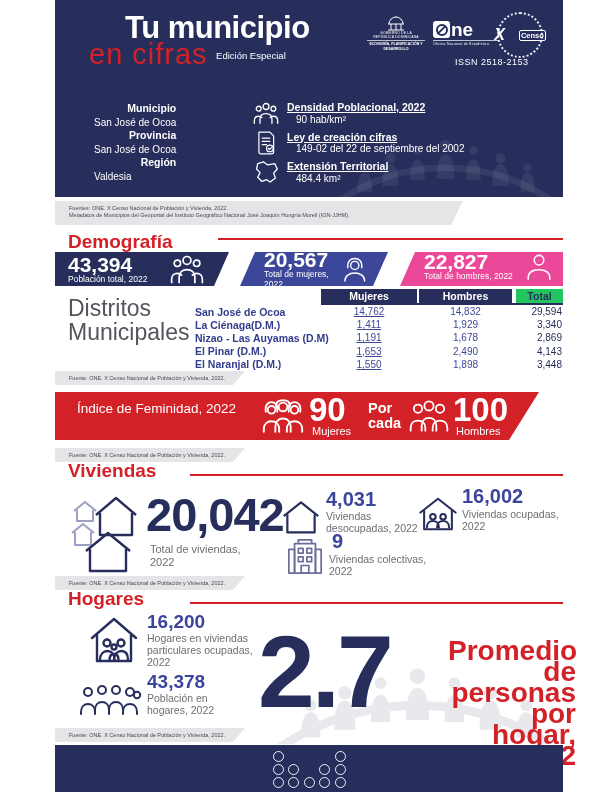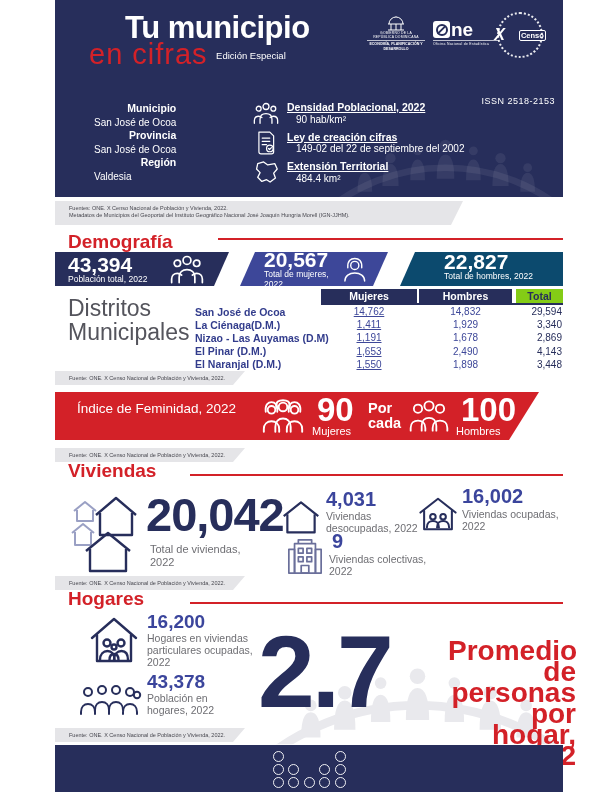--- a/index.html
+++ b/index.html
@@ -22,21 +22,21 @@
   .one-row{display:flex;align-items:center;}
   .one-ic{width:17px;height:17px;background:#fff;border-radius:3px;position:relative;flex:0 0 auto;}
   .one-ic::before{content:"";position:absolute;inset:2.5px;border:2px solid #272e5b;border-radius:50%;}
   .one-ic::after{content:"";position:absolute;left:3px;top:7.5px;width:11px;height:2px;background:#272e5b;transform:rotate(-45deg);}
   .one-tx{font-size:19px;font-weight:700;color:#fff;line-height:17px;margin-left:1px;}
   .one-sub{font-size:3.4px;color:#fff;border-top:.5px solid rgba(255,255,255,.7);margin-top:2px;padding-top:1px;letter-spacing:.3px;}
   .censo{position:absolute;left:442px;top:12px;width:42px;height:42px;border:2px dotted rgba(255,255,255,.9);
          border-radius:50%;display:flex;align-items:center;justify-content:center;color:#fff;}
   .censo-x{font-size:16px;font-weight:700;font-style:italic;}
   .censo-t{font-size:7.5px;font-weight:700;border:1px solid #fff;border-radius:2px;padding:0 1px;margin-left:14px;}
-  .issn{position:absolute;left:400px;top:57px;width:100px;text-align:right;color:#fff;font-size:9px;letter-spacing:.5px;margin-top:39px;}
+  .issn{position:absolute;left:400px;top:57px;width:100px;color:#fff;font-size:9px;letter-spacing:.5px;}
   .loc{position:absolute;left:30px;top:102px;color:#fff;}
   .loc-label{font-size:10.5px;font-weight:700;line-height:13.5px;text-align:right;}
   .loc-value{font-size:10px;line-height:13.5px;padding-left:9px;}
   .facts{position:absolute;left:198px;top:101px;}
   .fact{display:flex;margin-bottom:4.5px;}
   .fact-ic{width:26px;height:24px;margin-right:8px;flex:0 0 auto;}
   .fact-label{font-size:10.5px;font-weight:700;color:#fff;line-height:12.5px;text-decoration:underline;}
   .fact-value{font-size:10px;color:#fff;line-height:12.5px;padding-left:9px;}
 
   
@@ -50,44 +50,44 @@
   .sec-title{position:absolute;left:68px;font-size:19px;font-weight:700;color:#d32128;}
   .sec-line{position:absolute;height:1.5px;background:#d32128;}
 
   
   .sbox{position:absolute;top:252px;height:34px;display:flex;align-items:center;box-sizing:border-box;color:#fff;}
   .sbox-val{font-size:21px;font-weight:700;line-height:19px;}
   .sbox-lab{font-size:8.5px;line-height:10px;}
   .sbox-ic{margin-left:auto;}
   .b1{left:55px;width:174px;background:#272e5b;clip-path:polygon(0 0,100% 0,calc(100% - 15px) 100%,0 100%);padding:0 22px 0 13px;}
   .b2{left:240px;width:148px;background:#3d4799;clip-path:polygon(15px 0,100% 0,calc(100% - 15px) 100%,0 100%);padding:0 20px 0 24px;}
-  .b3{left:400px;width:163px;background:#0c4a6e;clip-path:polygon(15px 0,100% 0,100% 100%,0 100%);padding:0 10px 6px 24px;flex-direction:column;}
+  .b3{left:400px;width:163px;background:#ec4899;clip-path:polygon(15px 0,100% 0,100% 100%,0 100%);padding:0 10px 6px 24px;}
 
   
   .distritos{position:absolute;left:68px;top:296px;width:140px;font-size:23px;color:#54545c;line-height:24px;}
   .tbl{position:absolute;left:195px;top:289px;width:368px;}
   .tbl-head{display:flex;height:14px;}
   .th-spacer{width:126px;}
   .th{background:#272e5b;color:#fff;font-size:10.5px;font-weight:700;text-align:center;line-height:14px;}
   .th-m{width:96px;margin-right:2px;}
   .th-h{width:93px;}
-  .th-t{width:47px;margin-left:4px;background:#84cc16;color:#272e5b;}
+  .th-t{width:47px;margin-left:4px;background:#22c55e;color:#272e5b;}
   .tbl-rule{height:2px;background:#272e5b;margin-left:126px;}
   .tr{display:flex;align-items:center;height:13.2px;}
   .td-name{width:126px;font-size:10.5px;font-weight:700;color:#323c8c;white-space:nowrap;}
   .td-m{width:96px;margin-right:2px;text-align:center;font-size:10px;color:#3d4799;text-decoration:underline;}
   .td-h{width:93px;text-align:center;font-size:10px;color:#3d4799;}
   .td-t{width:47px;margin-left:4px;text-align:right;font-size:10px;color:#272e5b;padding-right:1px;box-sizing:border-box;}
 
   
   .fem{position:absolute;left:55px;top:392px;width:484px;height:48px;background:#d32128;color:#fff;
        clip-path:polygon(0 0,100% 0,calc(100% - 30px) 100%,0 100%);}
   .fem-title{position:absolute;left:22px;top:9px;width:175px;font-size:13.5px;line-height:15.5px;}
   .fem-num{position:absolute;top:1px;}
-  .fem-num .n{font-size:33px;font-weight:700;line-height:33px;margin-left:8px;}
+  .fem-num .n{font-size:33px;font-weight:700;line-height:33px;}
   .fem-num .s{font-size:11px;line-height:11px;margin-left:3px;}
   .fem-por{position:absolute;left:313px;top:9px;width:44px;font-size:14.5px;font-weight:700;line-height:15px;}
 
   
   .big-num{position:absolute;font-weight:700;color:#272e5b;}
   .blue-num{position:absolute;font-weight:700;color:#3b459c;}
   .gray-lab{position:absolute;color:#6e6e73;}
 
   
   .footer{position:absolute;left:55px;top:745px;width:508px;height:47px;background:#272e5b;}

